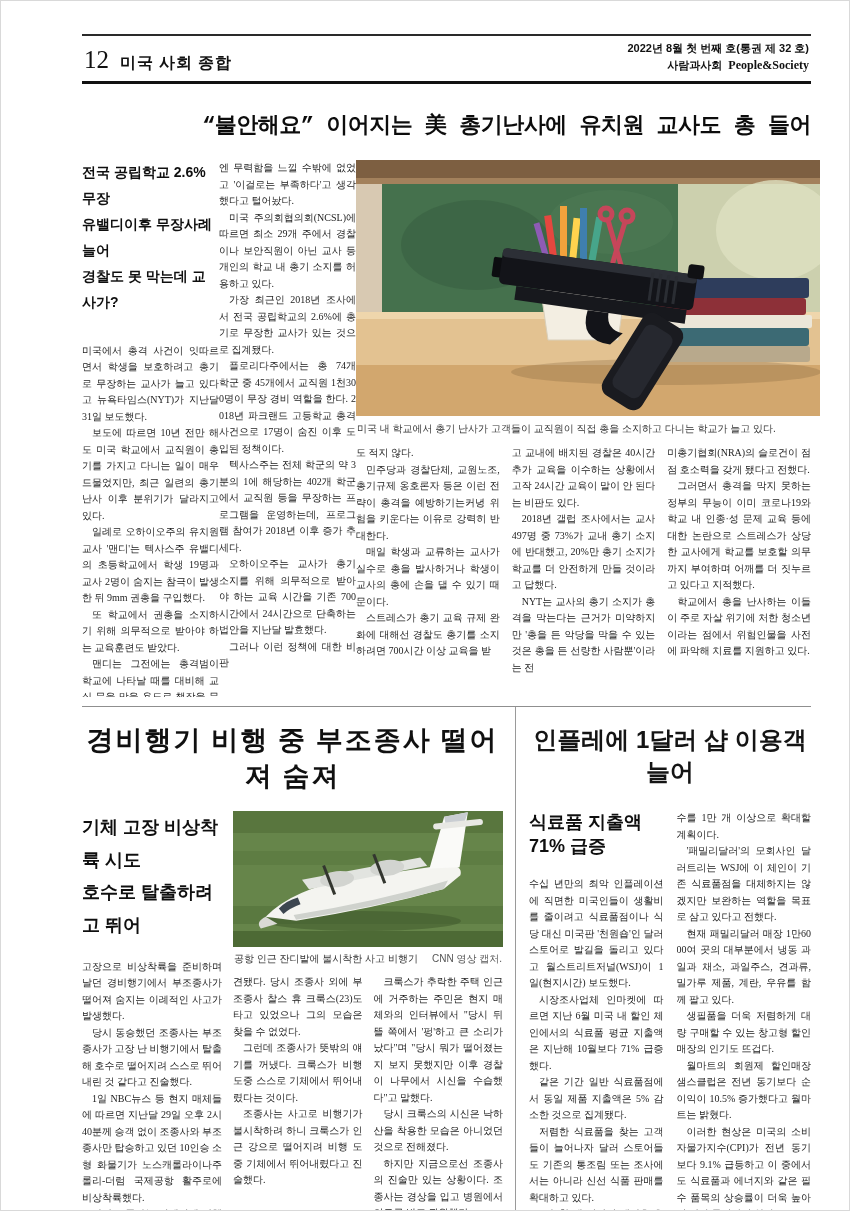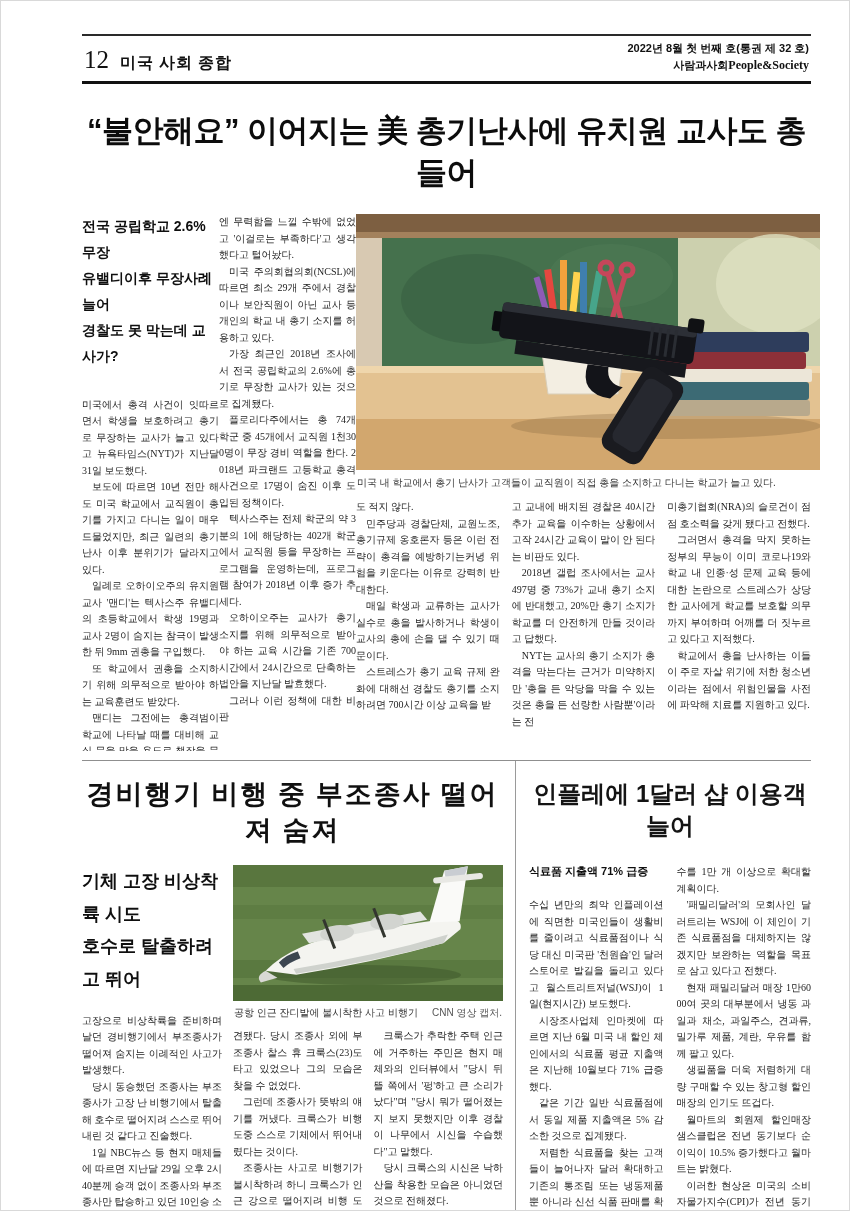--- a/index.html
+++ b/index.html
@@ -12,26 +12,26 @@
   .inner { margin:0 38px 0 50px; }
 
   
   .masthead { margin-top:33px; border-top:2px solid #2a2a2a; border-bottom:3px solid #111;
     display:flex; justify-content:space-between; align-items:flex-end; padding:5px 2px 7px; }
   .mast-left { display:flex; align-items:baseline; gap:11px; }
   .page-num { font-family:"Liberation Serif",serif; font-size:25px; font-weight:400; color:#111; }
   .section-title { font-family:Liberation Serif, serif; font-weight:700; font-size:16px; color:#111; letter-spacing:1px; }
   .mast-right { text-align:right; font-family:"Liberation Sans",sans-serif; font-size:11px;
     font-weight:700; color:#111; line-height:1.45; }
-  .pub-line { display:flex; justify-content:flex-end; align-items:baseline; }
+  .pub-line { display:flex; justify-content:flex-end; gap:6px; align-items:baseline; }
   .pub-en { font-family:"Liberation Serif",serif; font-weight:700; font-size:12px; }
 
   
-  .main-headline { text-align:center; margin-top:26px;
-    font-family:Liberation Sans, sans-serif; font-weight:800; font-size:31px;
+  .main-headline { text-align:right; margin-top:26px;
+    font-family:Liberation Mono, monospace; font-weight:800; font-size:22px;
     letter-spacing:-0.5px; color:#0c0c0c; }
   .main-body { display:flex; margin-top:20px; height:537px; }
   .col { overflow:hidden; }
   .col-n { width:137px; flex:none; }
   .main-right { flex:1; display:flex; flex-direction:column; min-width:0; }
   .photo-frame { position:relative; }
   .photo-frame svg { display:block; }
   .main-caption { font-family:"Liberation Sans",sans-serif; font-size:10px; color:#333;
     padding:6px 1px 9px; }
   .three-cols { display:flex; gap:12px; flex:1; min-height:0; }
@@ -58,21 +58,21 @@
   .plane-caprow { display:flex; justify-content:space-between; font-family:"Liberation Sans",sans-serif;
     font-size:10px; color:#333; padding:5px 1px 8px; }
   .plane-credit { color:#555; }
   .plane-cols { display:flex; gap:11px; flex:1; min-height:0; }
   .plane-cols .col { flex:1; }
   .lead-sm { font-family:"Liberation Sans",sans-serif; font-weight:700; font-size:18px;
     line-height:1.8; color:#0f0f0f; margin-bottom:18px; }
 
   .infl-headline { font-family:"Liberation Sans",sans-serif; font-weight:700; font-size:24px;
     text-align:center; color:#141414; margin:17px 0 22px; letter-spacing:0; }
-  .infl-lead { font-family:"Liberation Sans",sans-serif; font-weight:700; font-size:11px;
+  .infl-lead { font-family:"Liberation Sans",sans-serif; font-weight:700; font-size:18px;
     color:#0f0f0f; margin-bottom:18px; }
   .infl-cols { display:flex; gap:13px; height:430px; }
   .infl-cols .col { flex:1; }
 </style>
 </head>
 <body>
 
 <div class="page">
   <div class="inner">
 
@@ -271,21 +271,21 @@
 
       <section class="bottom-right">
         <h2 class="infl-headline">인플레에 1달러 샵 이용객 늘어</h2>
         <div class="infl-cols">
           <div class="col">
             <div class="infl-lead">식료품 지출액 71% 급증</div>
             <div>
                 <p class="para">수십 년만의 최악 인플레이션에 직면한 미국인들이 생활비를 줄이려고 식료품점이나 식당 대신 미국판 '천원숍'인 달러 스토어로 발길을 돌리고 있다고 월스트리트저널(WSJ)이 1일(현지시간) 보도했다.</p>
                 <p class="para ind">시장조사업체 인마켓에 따르면 지난 6월 미국 내 할인 체인에서의 식료품 평균 지출액은 지난해 10월보다 71% 급증했다.</p>
                 <p class="para ind">같은 기간 일반 식료품점에서 동일 제품 지출액은 5% 감소한 것으로 집계됐다.</p>
-                <p class="para ind">저렴한 식료품을 찾는 고객들이 늘어나자 달러 확대하고 기존의 통조림 또는 냉동제품뿐 아니라 신선 식품 판매를 확대하고 있다.</p>
+                <p class="para ind">저렴한 식료품을 찾는 고객들이 늘어나자 달러 스토어들도 기존의 통조림 또는 조사에서는 아니라 신선 식품 판매를 확대하고 있다.</p>
                 <p class="para ind">1만8천 개 이상의 매장을 운영하는 '달러제너럴'은 현재 2천300곳에서 신선 농산물을 판매 중이라고 밝혔다. 이 회사는 해당 매장</p>
               </div>
           </div>
           <div class="col">
               <p class="para">수를 1만 개 이상으로 확대할 계획이다.</p>
               <p class="para ind">'패밀리달러'의 모회사인 달러트리는 WSJ에 이 체인이 기존 식료품점을 대체하지는 않겠지만 보완하는 역할을 목표로 삼고 있다고 전했다.</p>
               <p class="para ind">현재 패밀리달러 매장 1만6000여 곳의 대부분에서 냉동 과일과 채소, 과일주스, 견과류, 밀가루 제품, 계란, 우유를 함께 팔고 있다.</p>
               <p class="para ind">생필품을 더욱 저렴하게 대량 구매할 수 있는 창고형 할인매장의 인기도 뜨겁다.</p>
               <p class="para ind">월마트의 회원제 할인매장 샘스클럽은 전년 동기보다 순이익이 10.5% 증가했다고 월마트는 밝혔다.</p>
               <p class="para ind">이러한 현상은 미국의 소비자물가지수(CPI)가 전년 동기보다 9.1% 급등하고 이 중에서도 식료품과 에너지와 같은 필수 품목의 상승률이 더욱 높아진 것과 무관하지 않다.</p>

